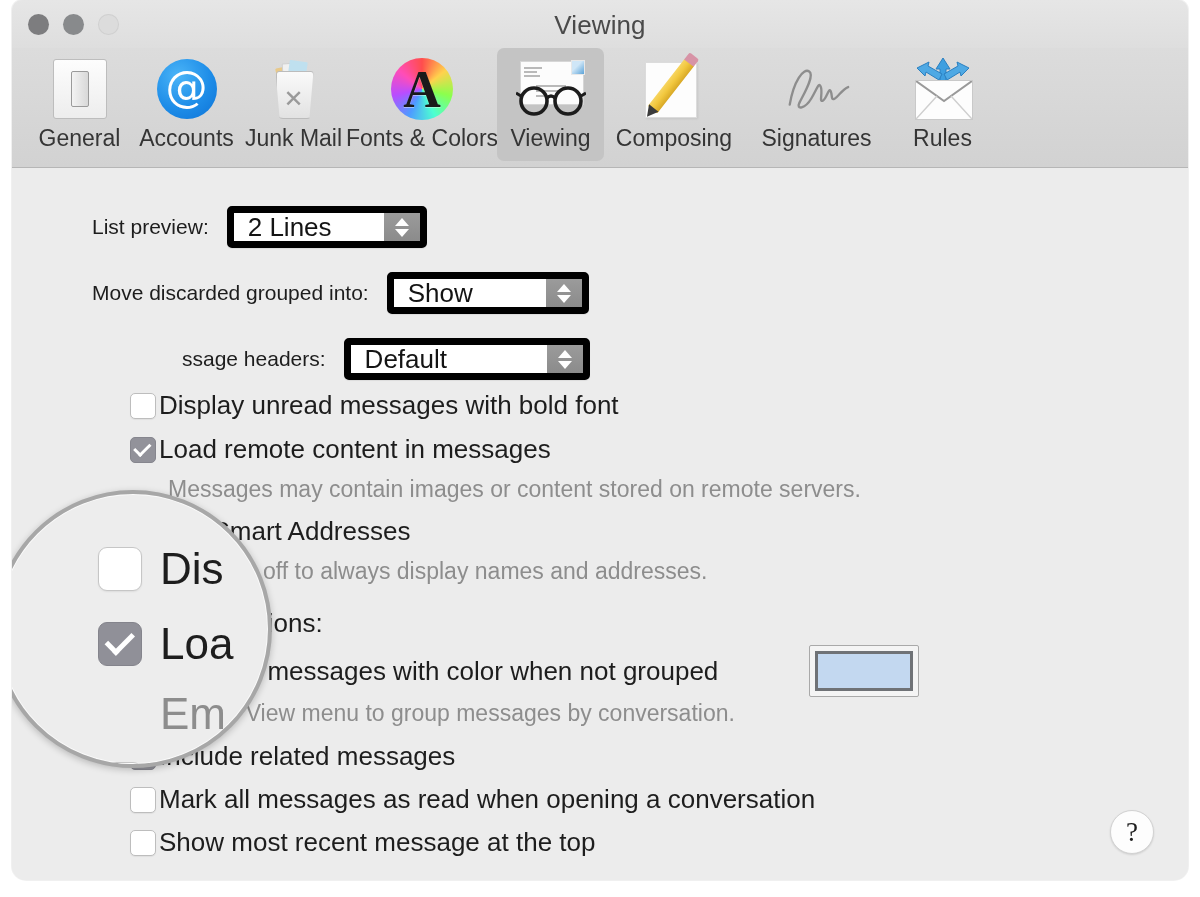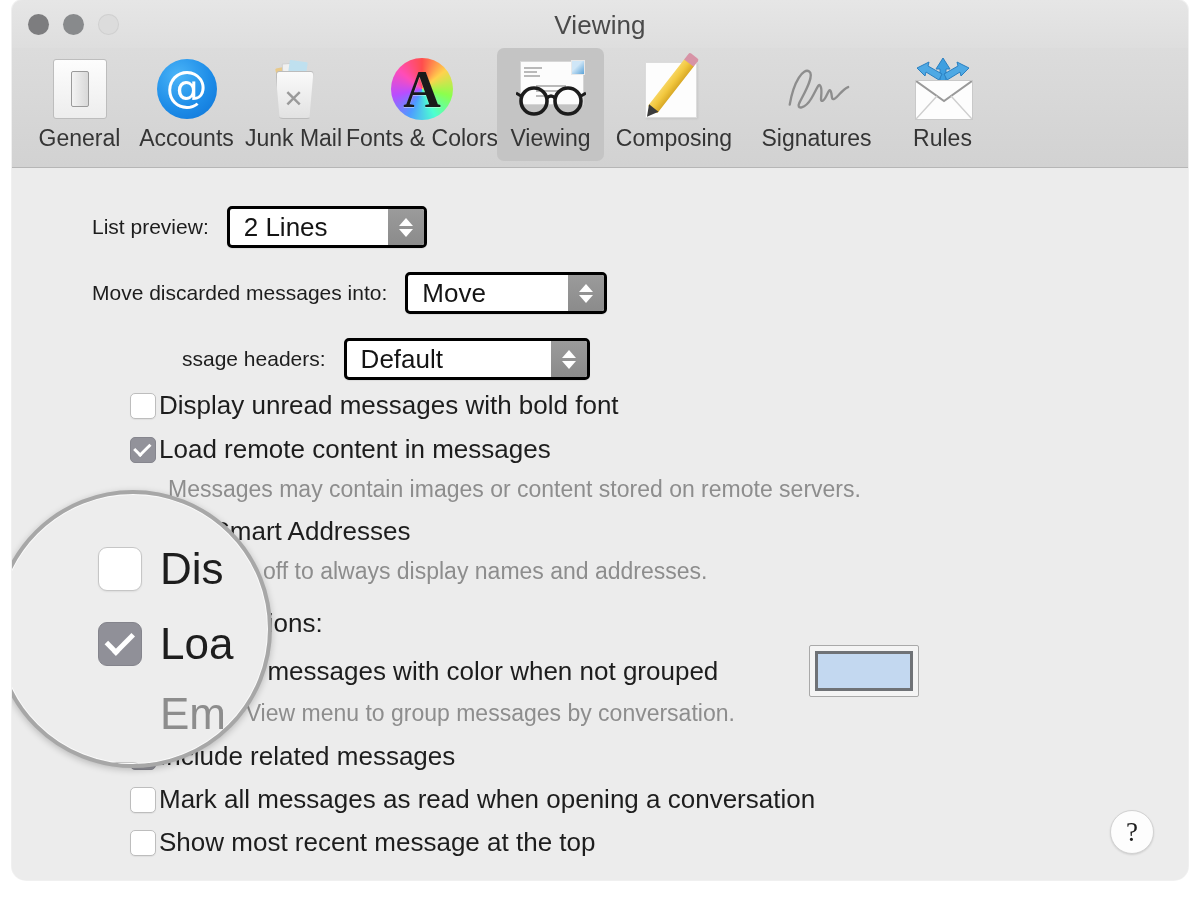--- a/index.html
+++ b/index.html
@@ -208,21 +208,21 @@
     color: #1d1d1d;
     white-space: nowrap;
   }
 
   
   .popup {
     display: inline-flex;
     align-items: center;
     height: 42px;
     background: #fff;
-    border: 3px solid #000000;
+    border: 7px solid #000000;
     border-radius: 5px;
     box-shadow: 0 1px 1px rgba(0,0,0,0.07);
     overflow: hidden;
     box-sizing: border-box;
   }
   .popup .val {
     font-size: 26px;
     color: #141414;
     padding: 0 12px 0 14px;
     white-space: nowrap;
@@ -489,23 +489,23 @@
       <span class="popup" style="margin-left:18px; width:200px;">
         <span class="val">2 Lines</span>
         <span class="stepper">
           <span class="chev up"></span>
             <span class="chev down"></span>
         </span>
       </span>
     </div>
 
     <div class="row" style="left:80px; top:104px;">
-      <span class="field-label">Move discarded messages into:</span>
+      <span class="field-label">Move discarded grouped into:</span>
       <span class="popup" style="margin-left:18px; width:202px;">
-        <span class="val">Move</span>
+        <span class="val">Show</span>
         <span class="stepper">
           <span class="chev up"></span>
             <span class="chev down"></span>
         </span>
       </span>
     </div>
 
     <div class="row" style="left:170px; top:170px;">
       <span class="field-label">ssage headers:</span>
       <span class="popup" style="margin-left:18px; width:246px;">

